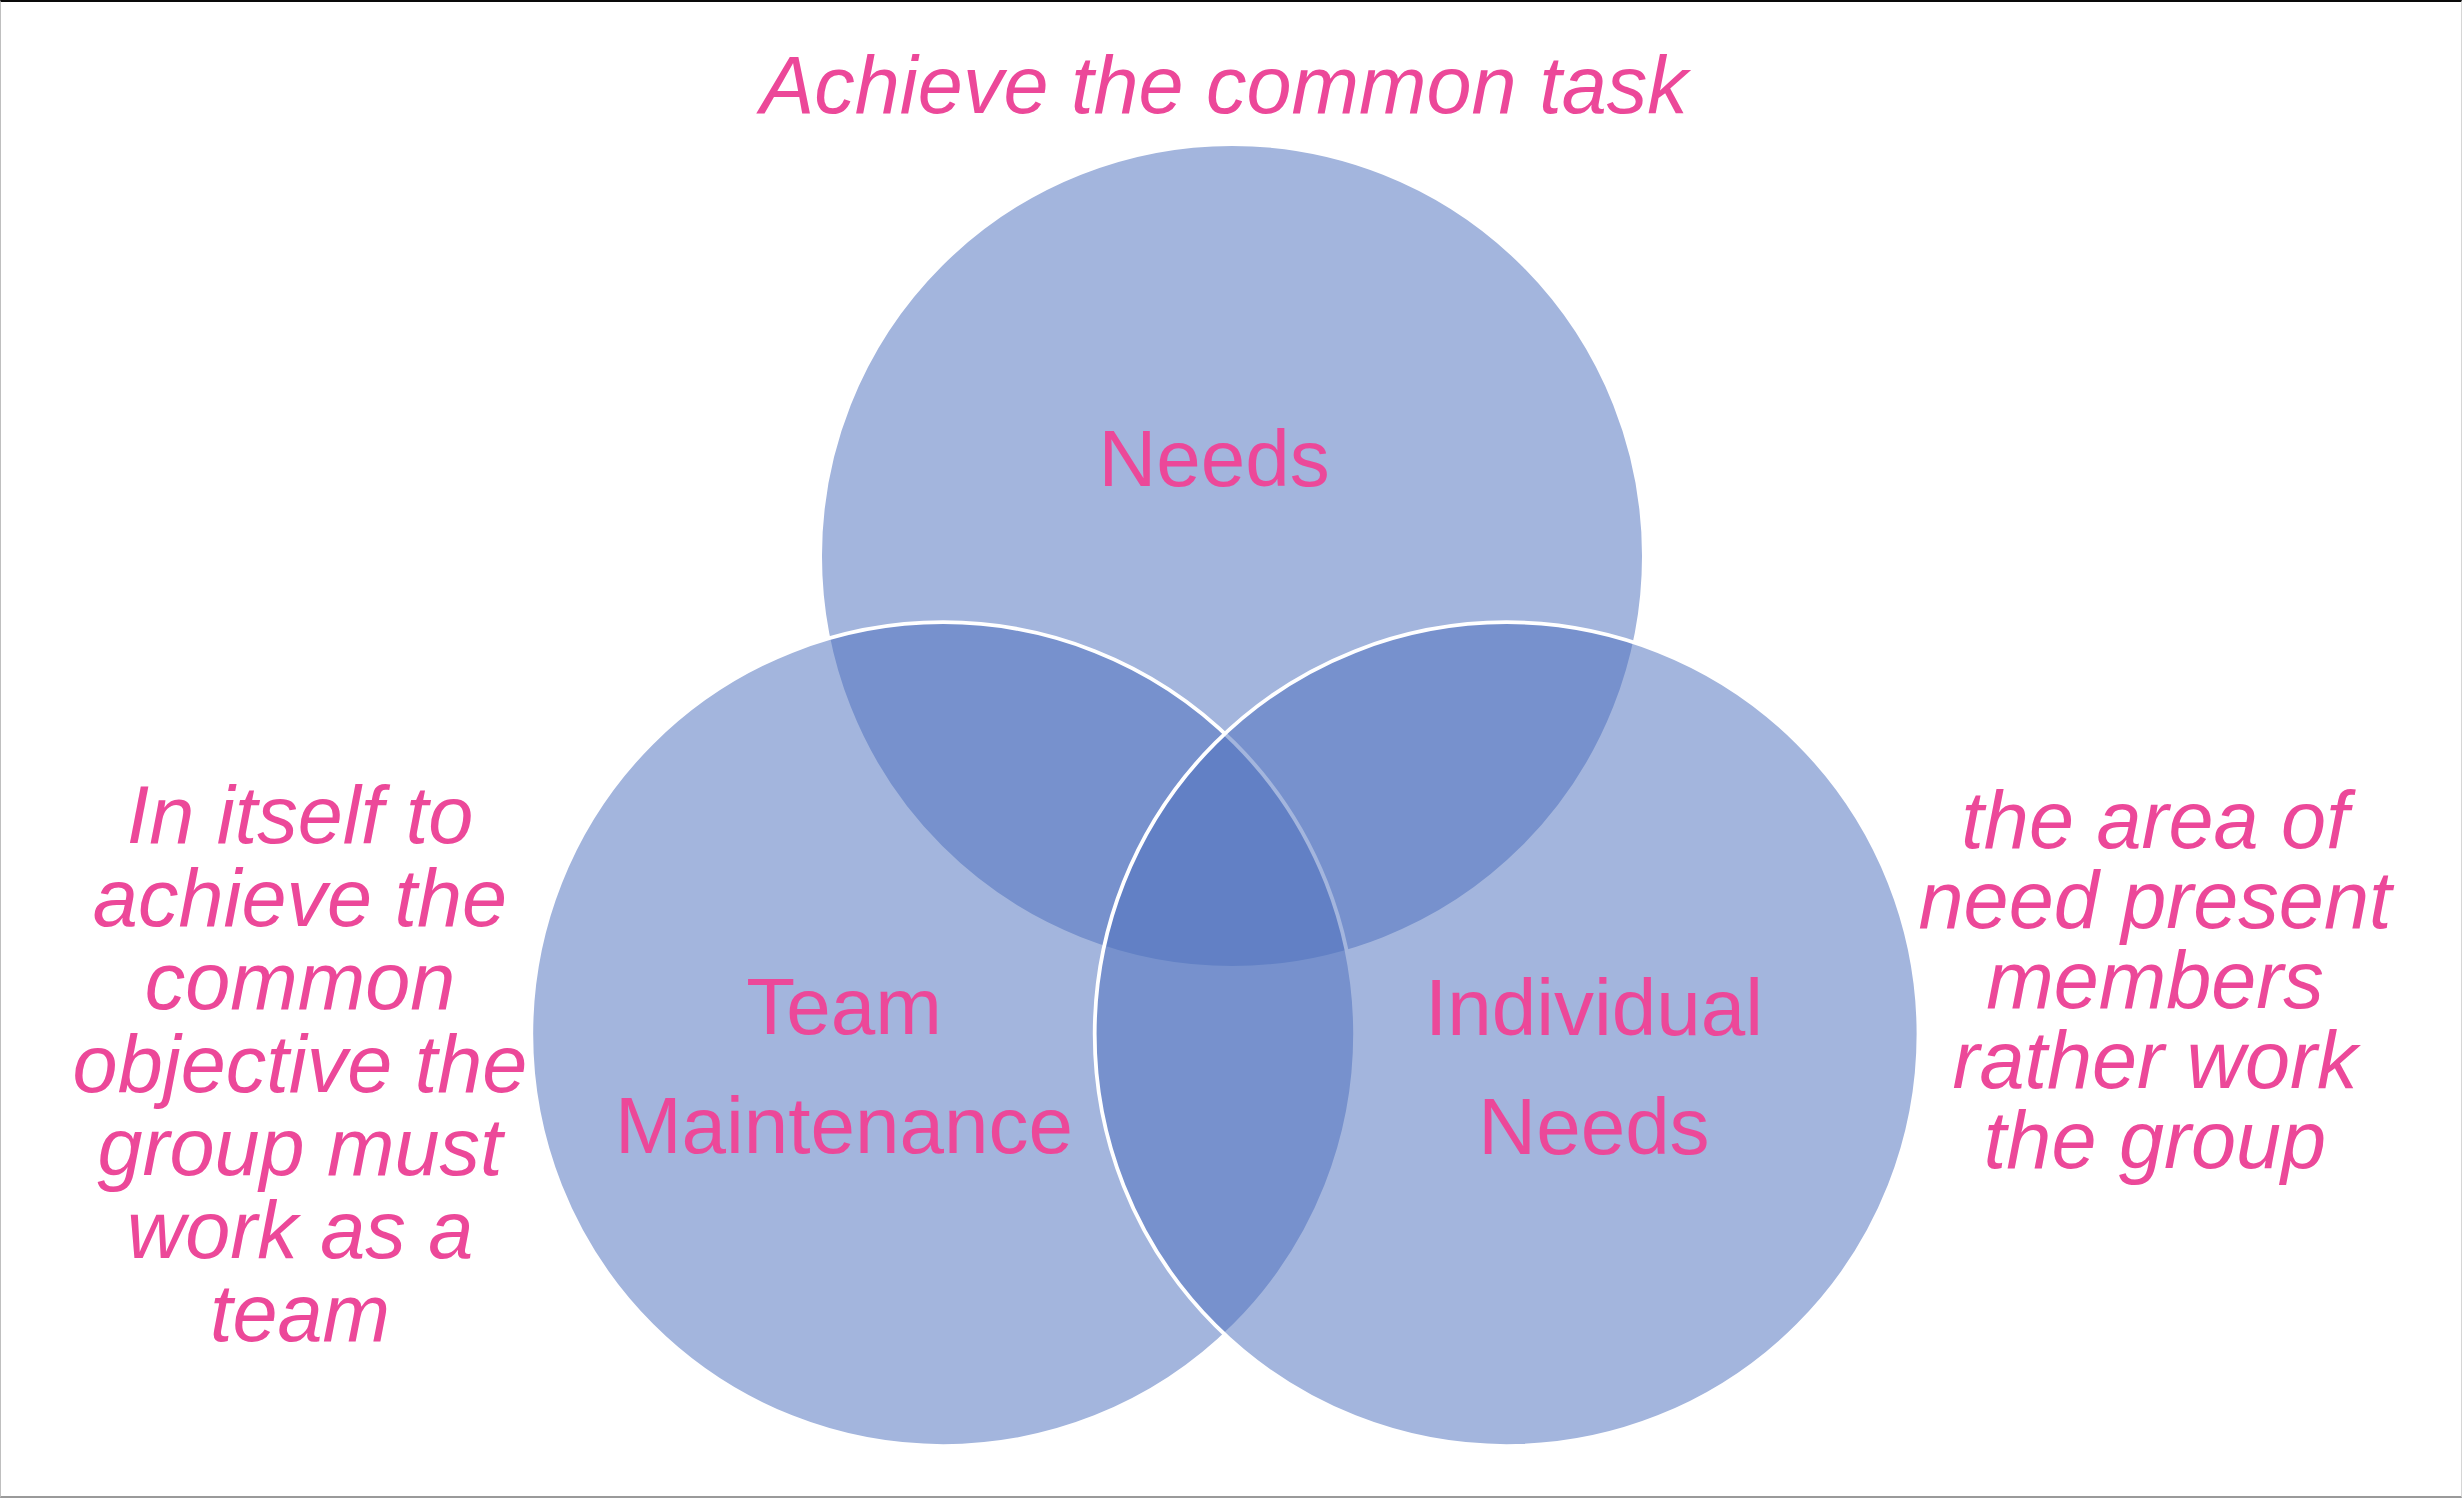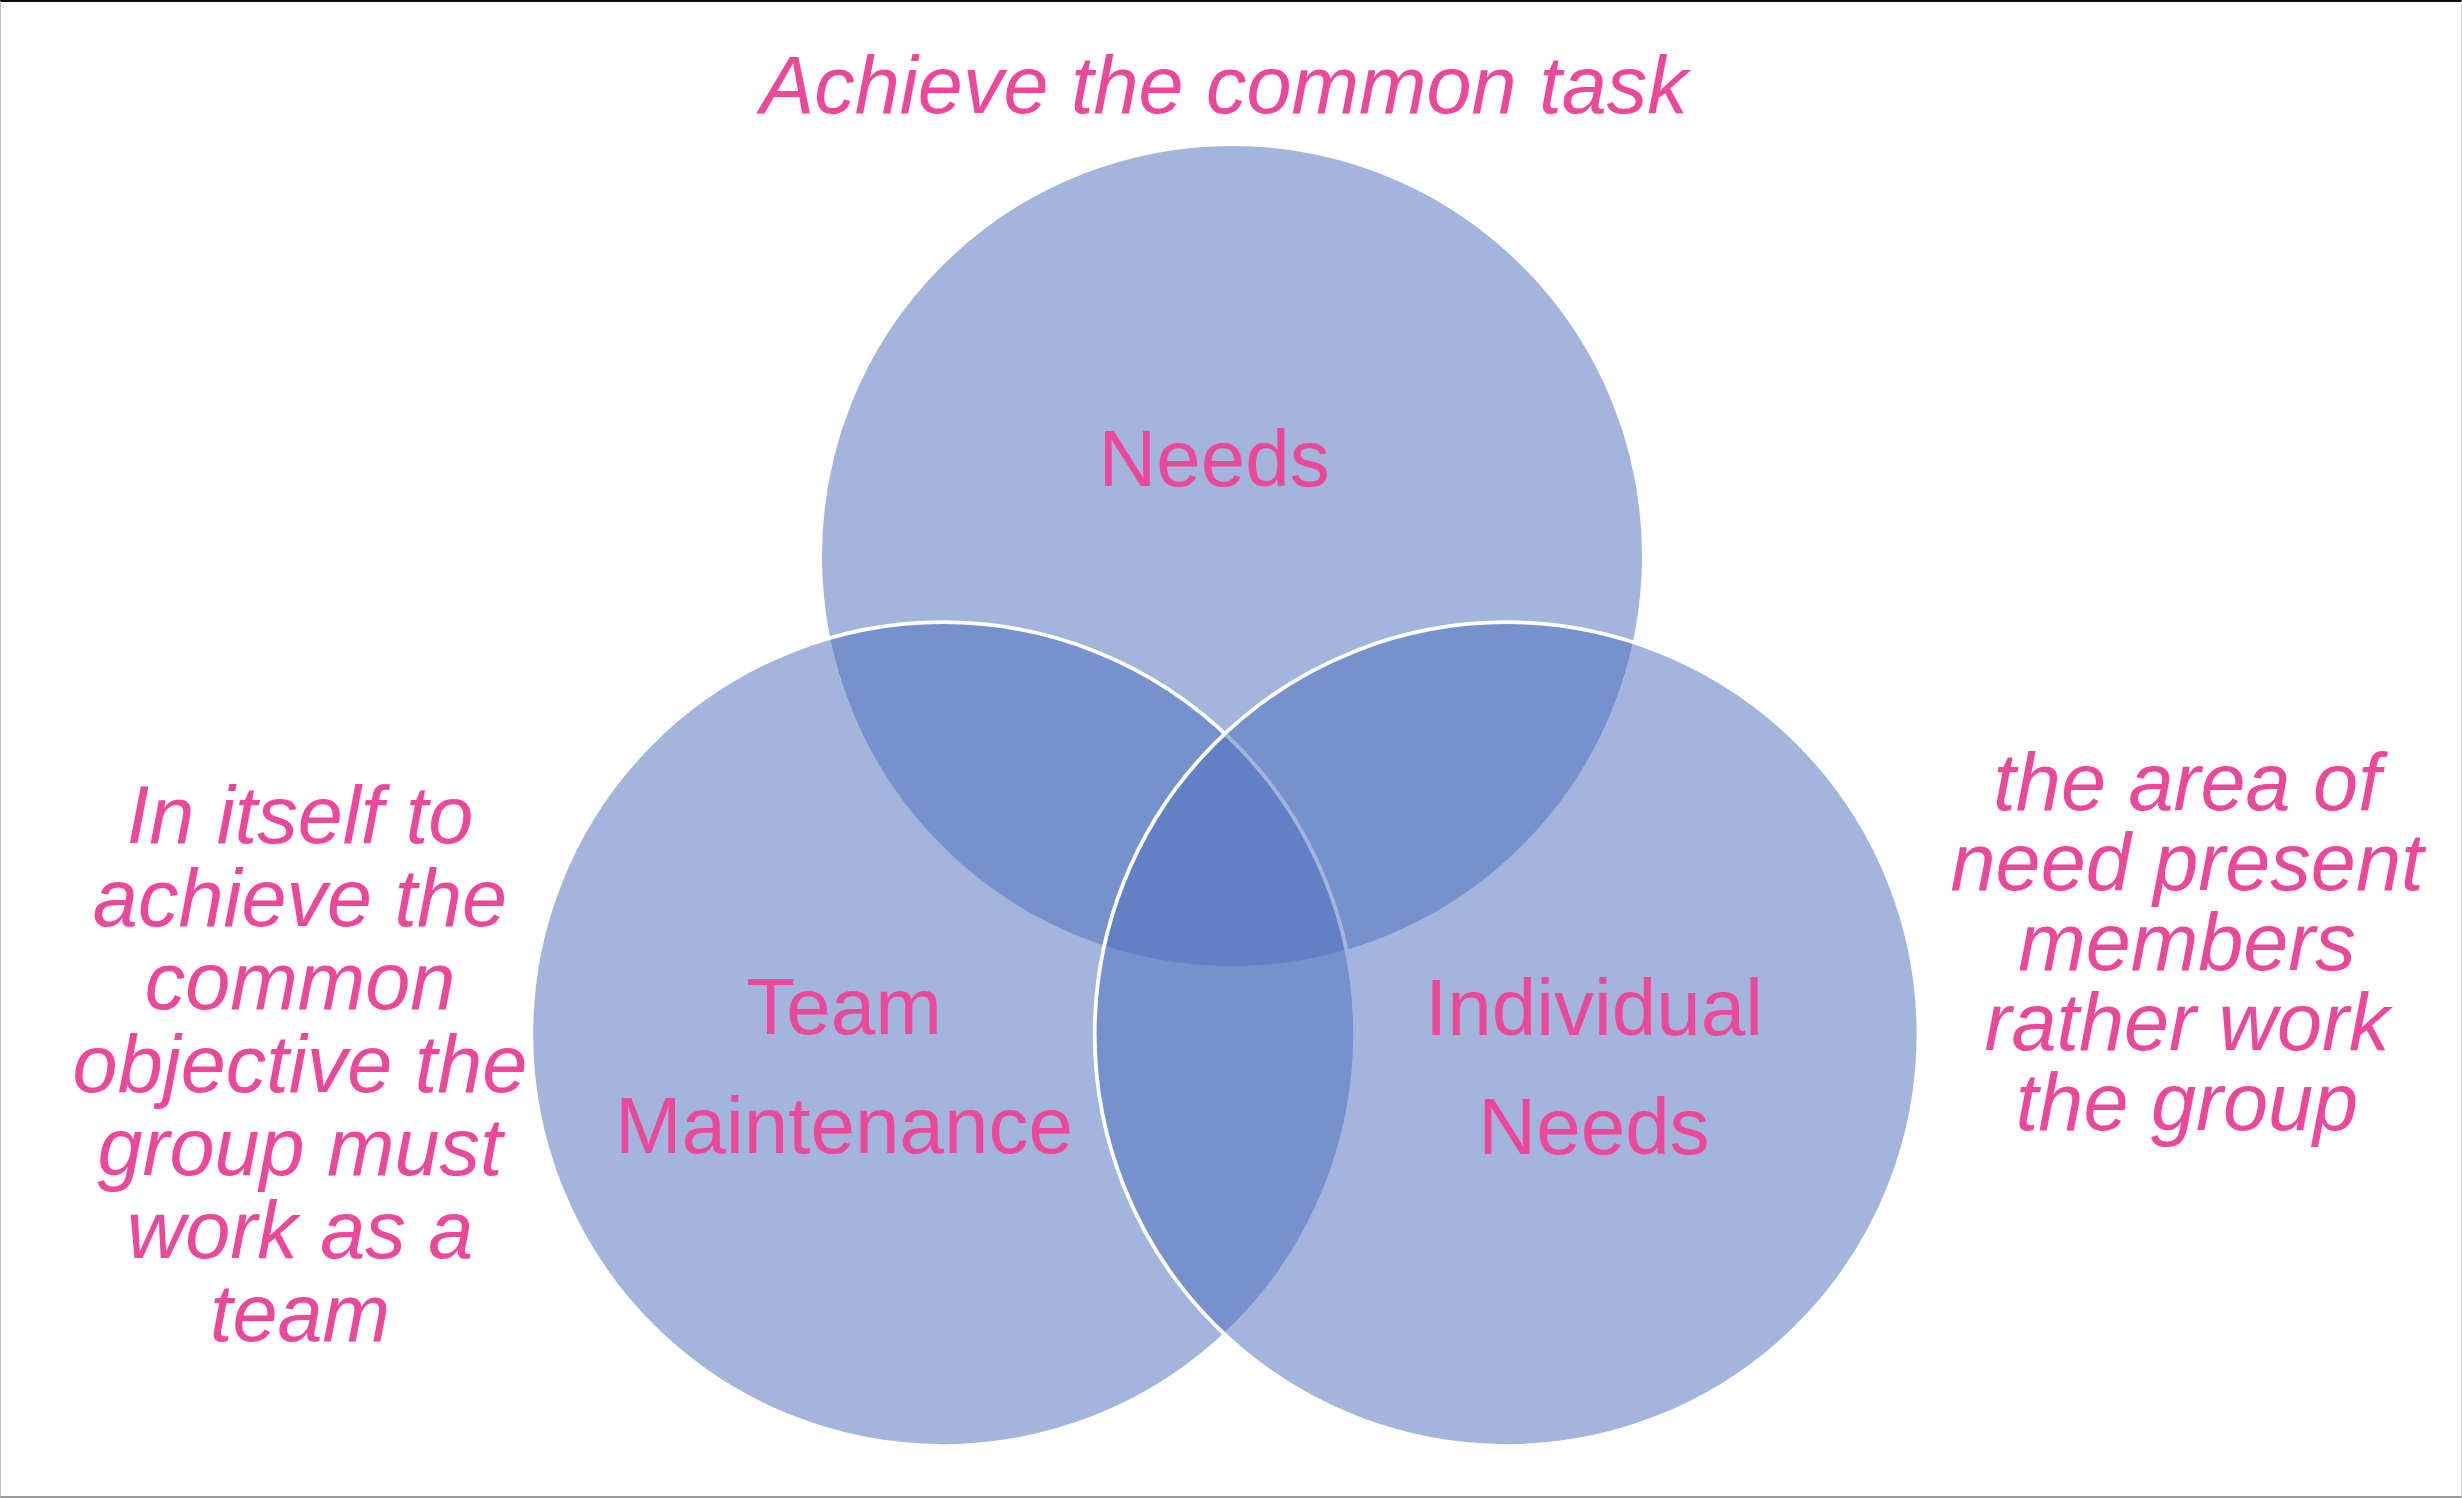--- a/index.html
+++ b/index.html
@@ -55,21 +55,21 @@
   .label-individual { left: 1593px; top: 946px; }
   .annotation {
     position: absolute;
     transform: translateX(-50%);
     font-size: 81px;
     font-style: italic;
     text-align: center;
     white-space: nowrap;
   }
   .annotation-left  { left: 299px;  top: 772px; line-height: 83px; }
-  .annotation-right { left: 2154px; top: 740px; line-height: 80px; margin-left: 32px; }
+  .annotation-right { left: 2154px; top: 778px; line-height: 80px; }
 </style>
 </head>
 <body>
 
 <div class="stage">
 
   <svg class="venn" viewBox="0 0 2600 1582" aria-hidden="true">
     <circle cx="1300" cy="585" r="435" fill="rgba(78,114,190,0.52)" stroke="#ffffff"></circle>
     <circle cx="995" cy="1090" r="435" fill="rgba(78,114,190,0.52)" stroke="#ffffff"></circle>
     <circle cx="1590" cy="1090" r="435" fill="rgba(78,114,190,0.52)" stroke="#ffffff"></circle>

